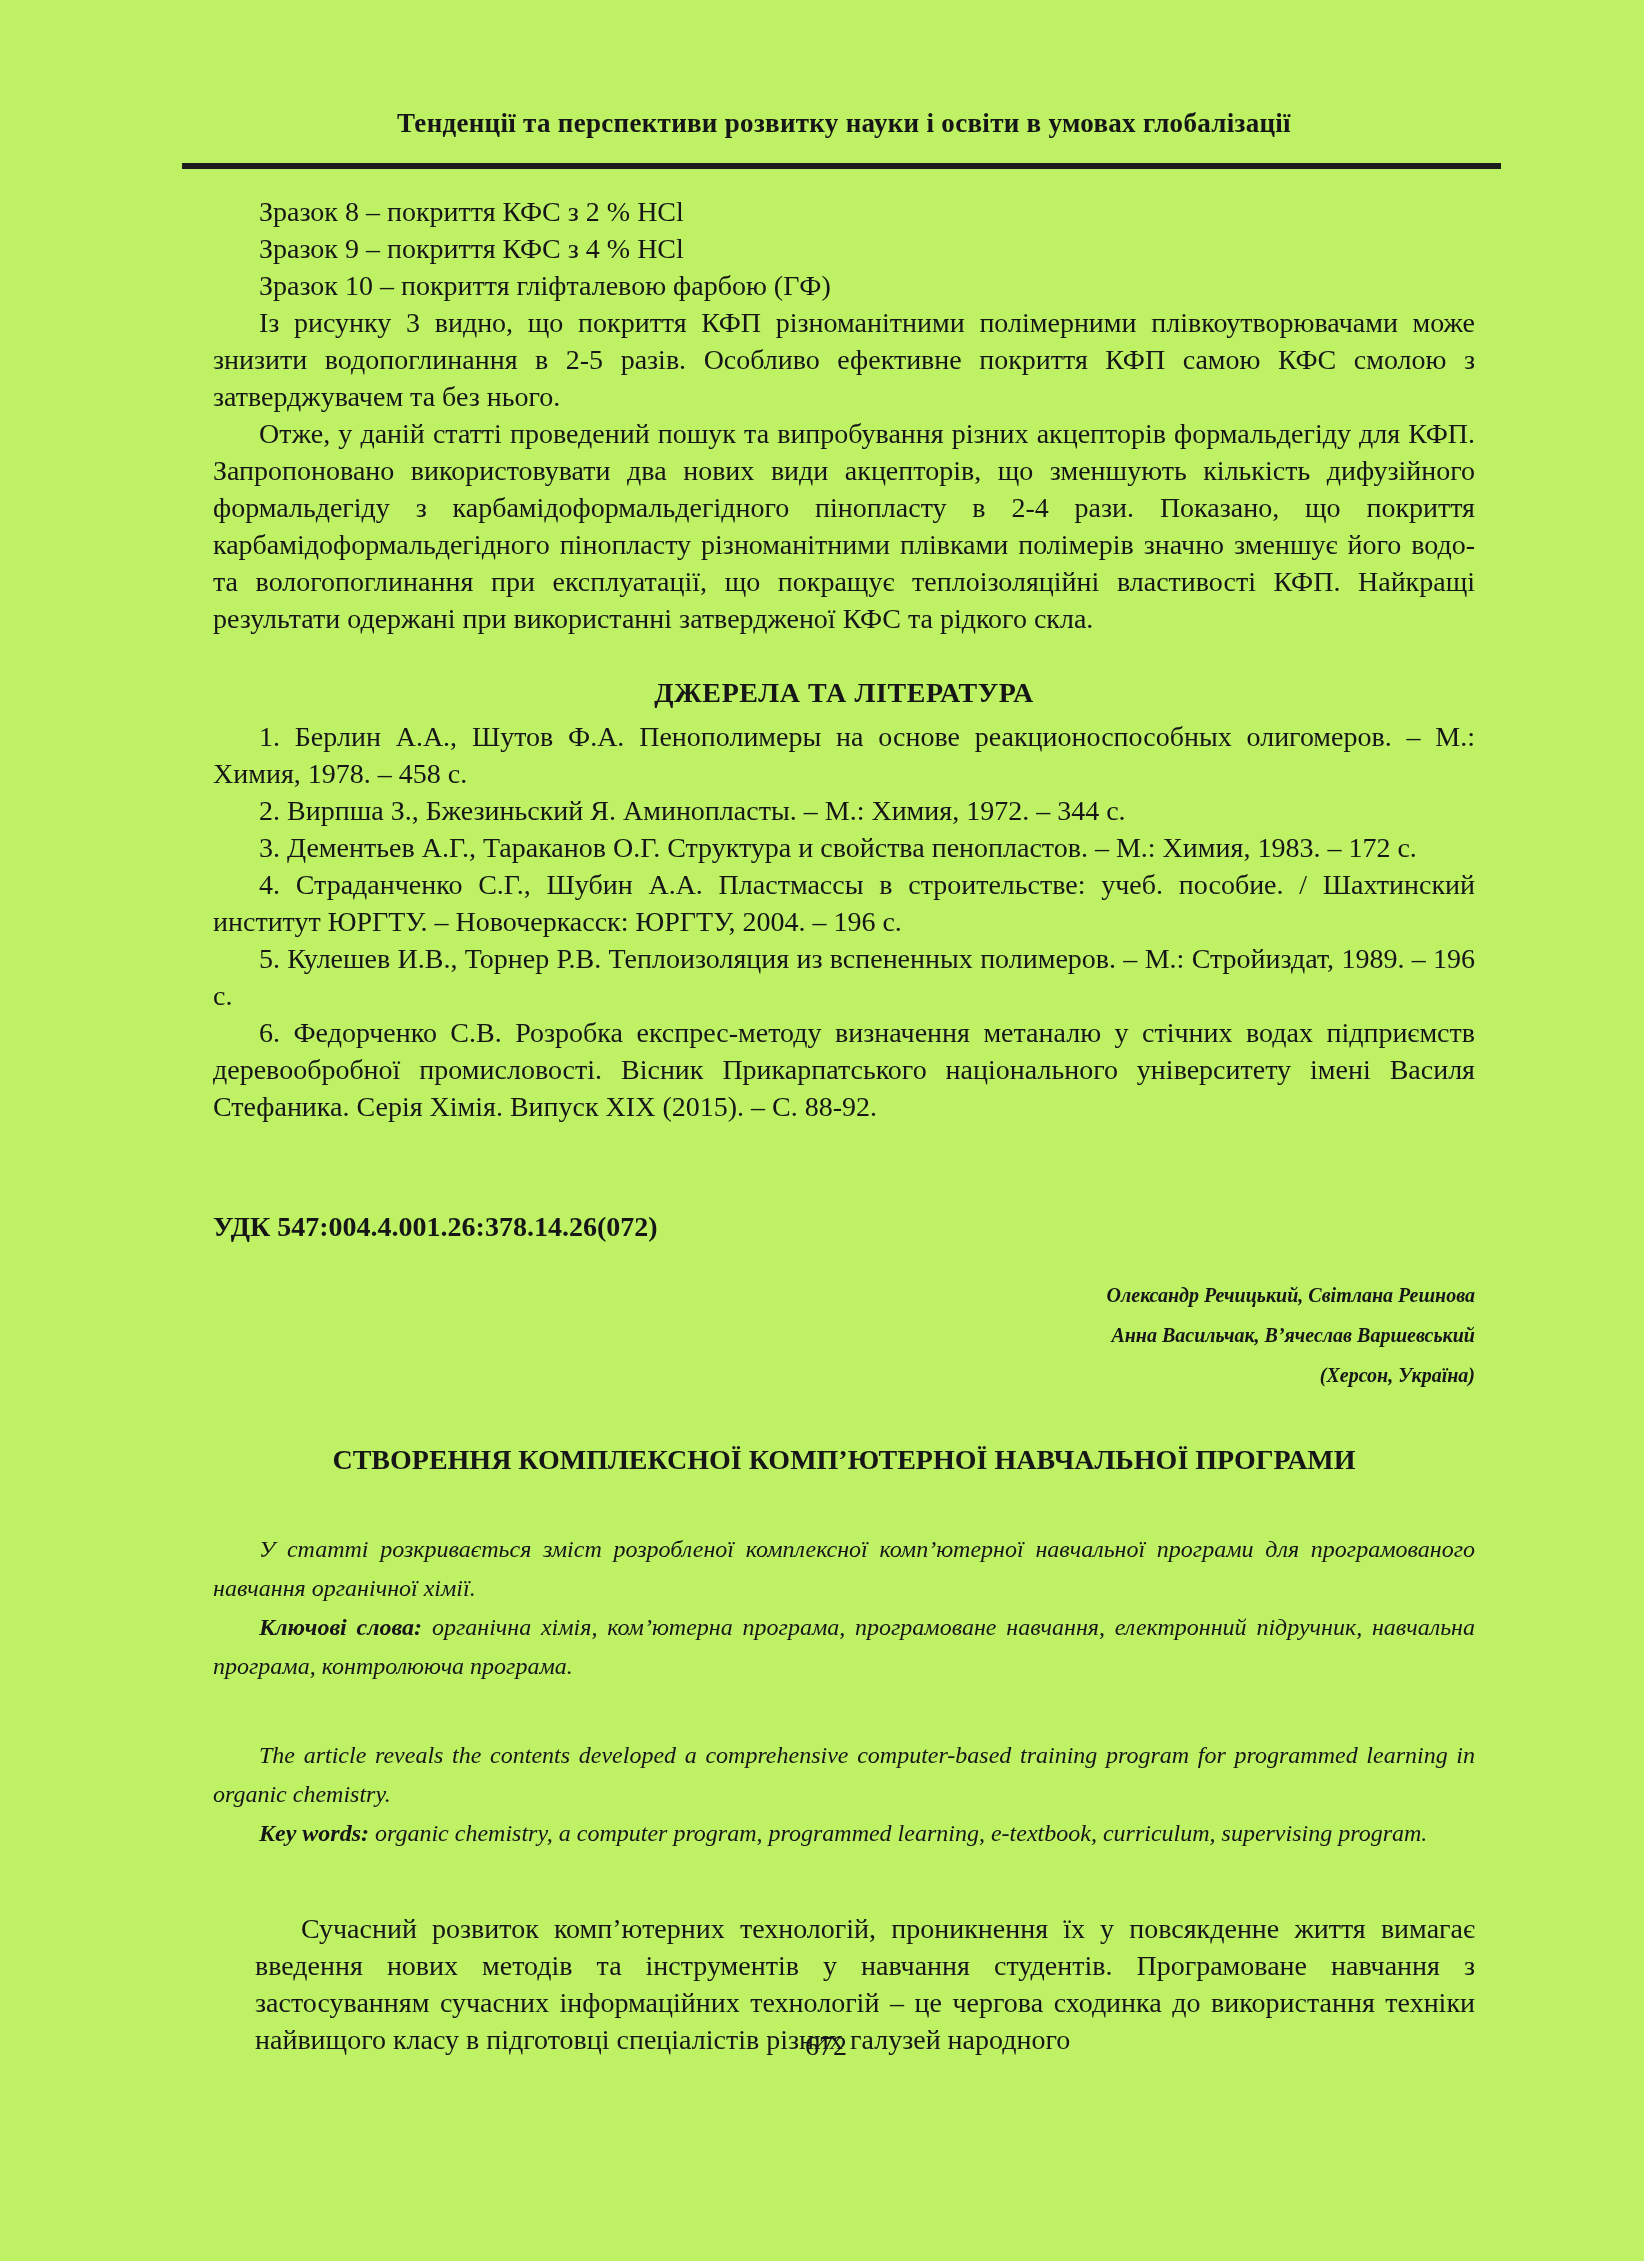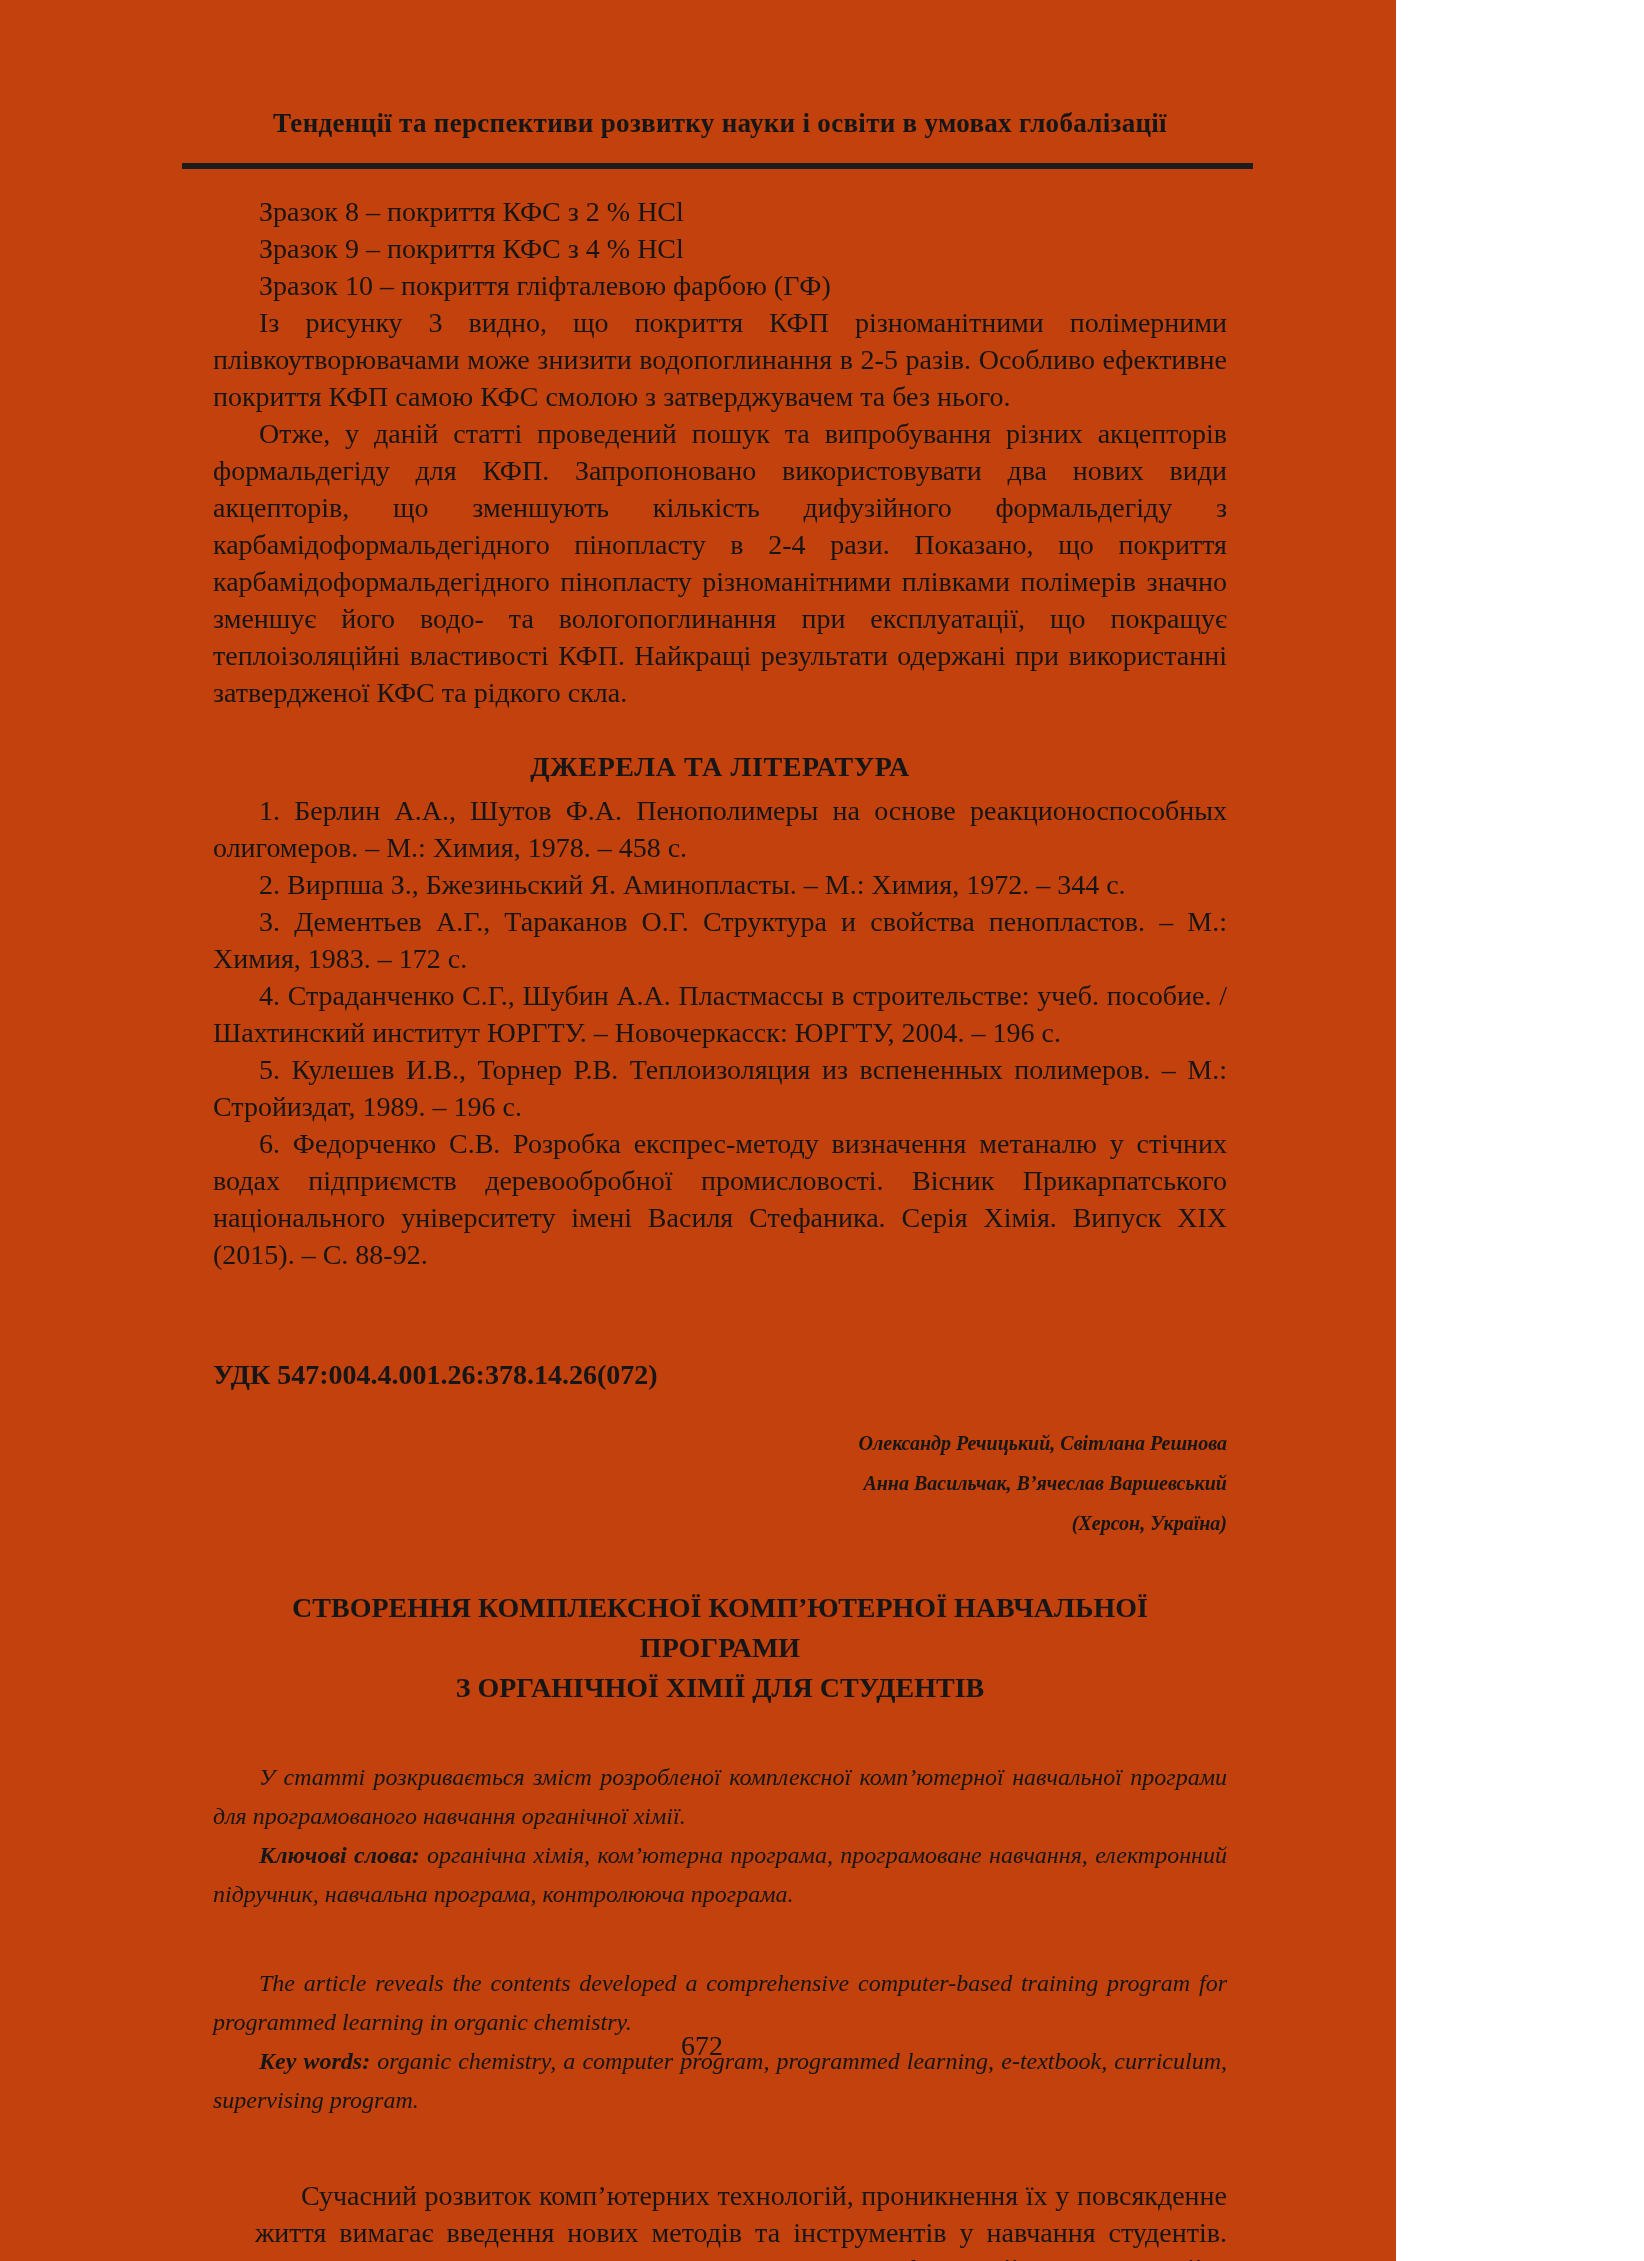--- a/index.html
+++ b/index.html
@@ -5,23 +5,23 @@
 <style>
   * { box-sizing: border-box; }
   html, body { margin: 0; padding: 0; }
   body {
     background: #ffffff;
     font-family: "Liberation Serif", "DejaVu Serif", serif;
     color: #161616;
   }
   .page {
     position: relative;
-    width: 1396px;
+    width: 1644px;
     height: 2261px;
-    background: #c2410c;
+    background: #bef264;
     padding: 106px 169px 0 213px;
     overflow: hidden;
   }
   .journal-header {
     text-align: center;
     font-weight: bold;
     font-size: 27px;
     line-height: 34px;
     letter-spacing: 0.3px;
   }
@@ -120,21 +120,20 @@
     <p class="udc">УДК 547:004.4.001.26:378.14.26(072)</p>
 
     <div class="authors">
       <div>Олександр Речицький, Світлана Решнова</div>
       <div>Анна Васильчак, В’ячеслав Варшевський</div>
       <div>(Херсон, Україна)</div>
     </div>
 
     <h1 class="article-title">
       <span>СТВОРЕННЯ КОМПЛЕКСНОЇ КОМП’ЮТЕРНОЇ НАВЧАЛЬНОЇ ПРОГРАМИ</span><br>
-      <span>З ОРГАНІЧНОЇ ХІМІЇ ДЛЯ СТУДЕНТІВ</span>
     </h1>
 
     <p class="abstract justify gap-top">У статті розкривається зміст розробленої комплексної комп’ютерної навчальної програми для програмованого навчання органічної хімії.</p>
 
     <p class="abstract justify">
       <span class="kw-label">Ключові слова:</span><span> органічна хімія, ком’ютерна програма, програмоване навчання, електронний підручник, навчальна програма, контролююча програма.</span>
     </p>
 
     <p class="abstract justify gap-top">The article reveals the contents developed a comprehensive computer-based training program for programmed learning in organic chemistry.</p>
 

